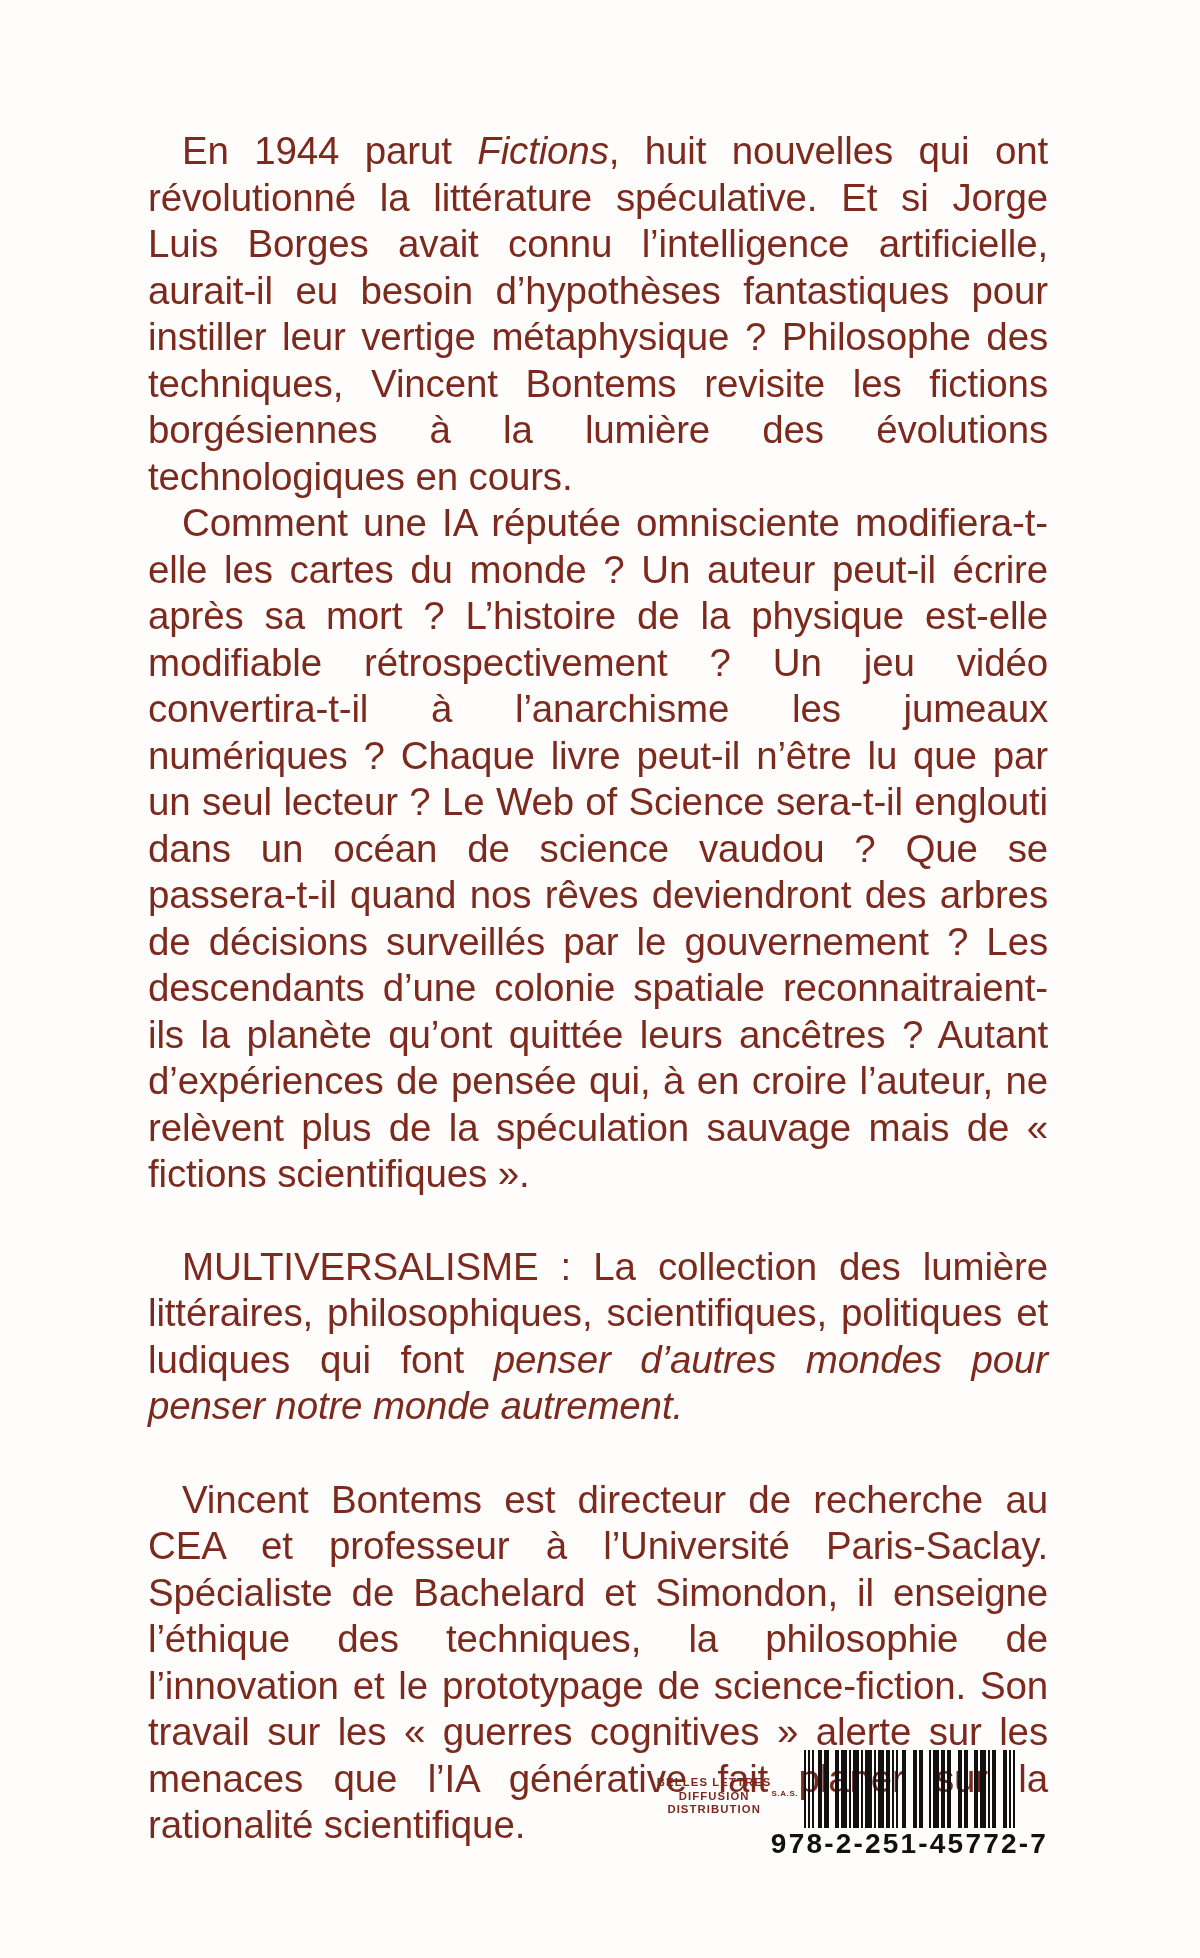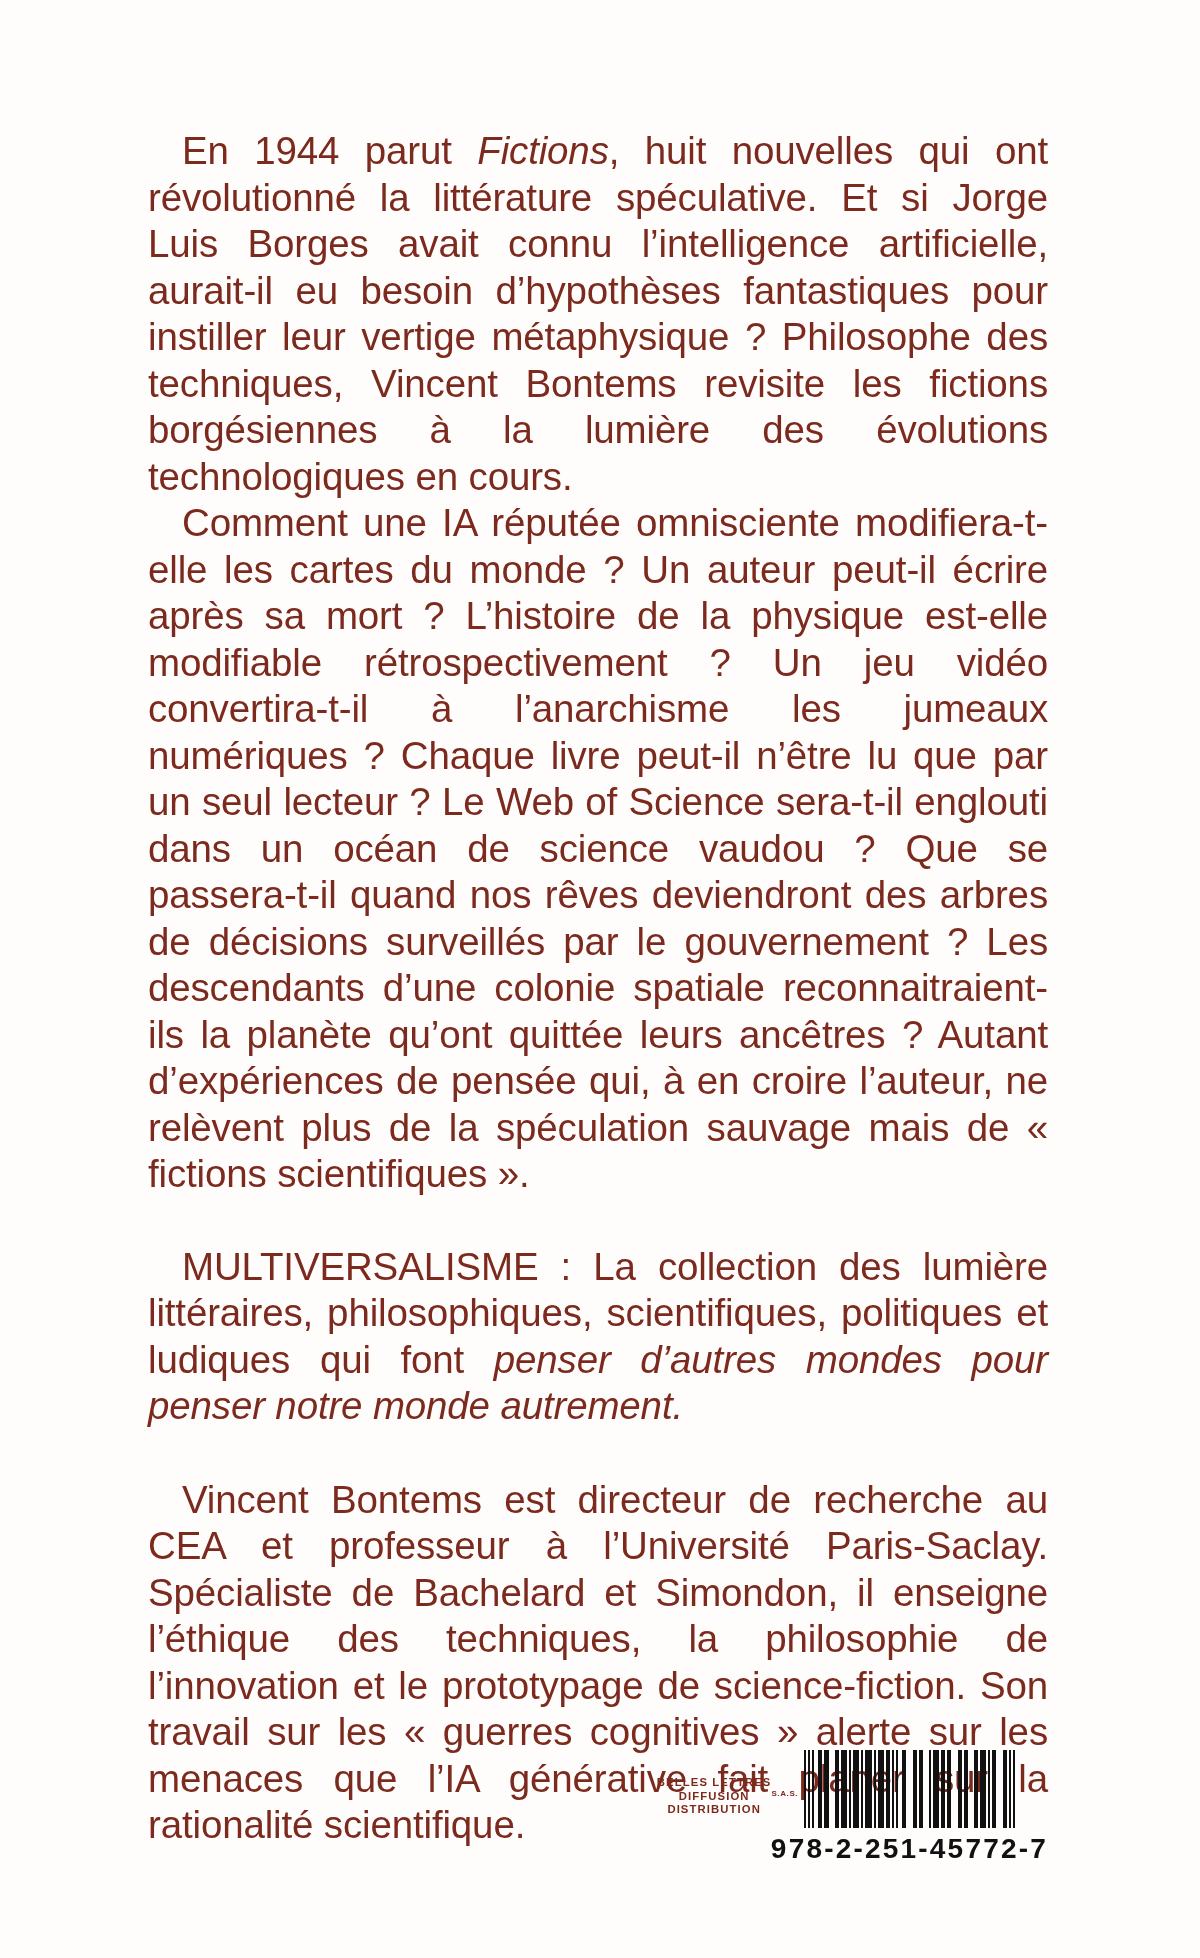--- a/index.html
+++ b/index.html
@@ -147,21 +147,20 @@
     align-items: flex-end;
     gap: 0;
   }
   .bars span {
     display: block;
     background: #111111;
     height: 100%;
   }
   .bars span.sp { background: transparent; }
   .isbn {
-    margin-top: 5px;
     color: #111111;
     font-size: 28px;
     font-weight: bold;
     letter-spacing: 2.2px;
     font-family: "Liberation Sans", sans-serif;
   }
 </style>
 </head>
 <body>
 

